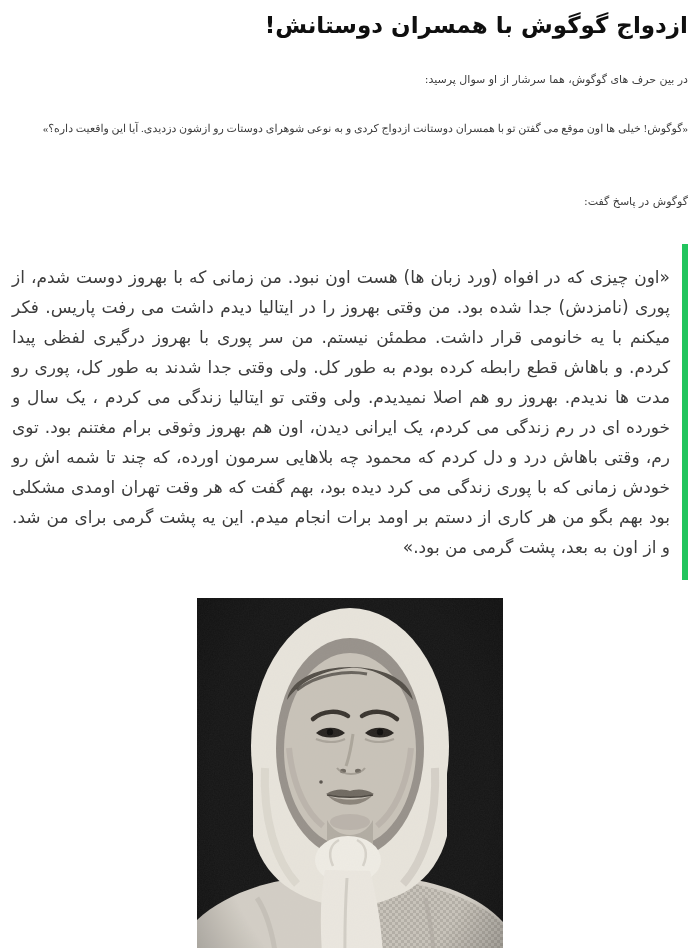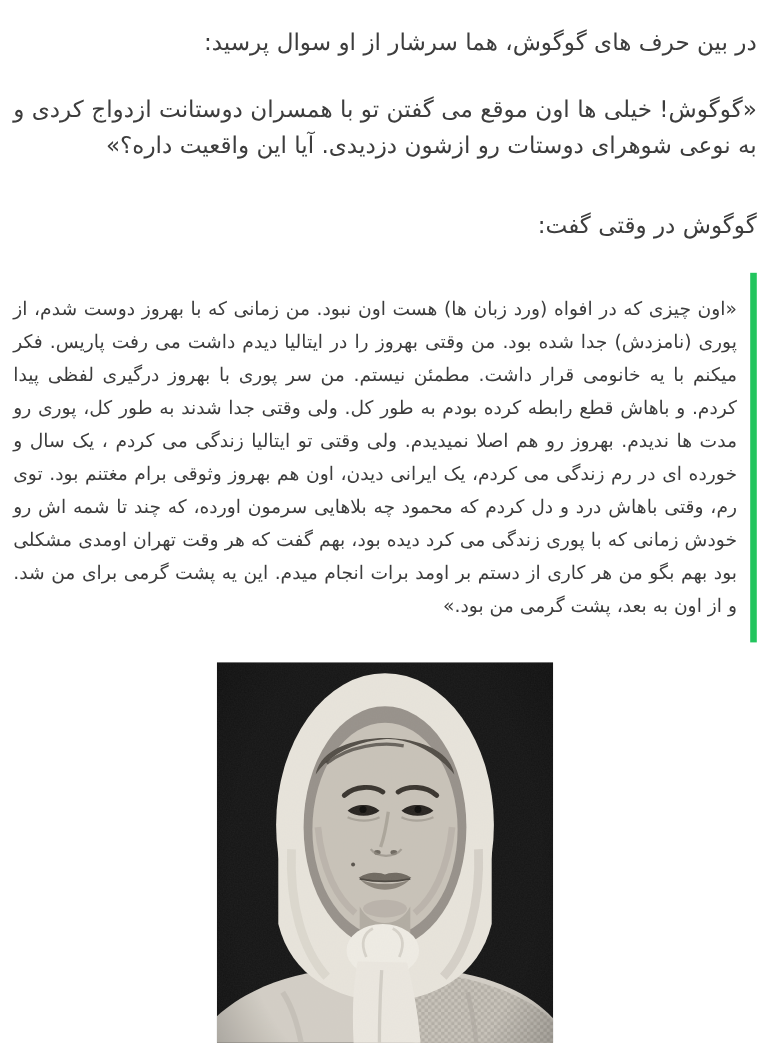--- a/index.html
+++ b/index.html
@@ -20,27 +20,27 @@
   }
   h1.title {
     margin: 10px 0 0 0;
     font-size: 23px;
     line-height: 1.35;
     font-weight: bold;
     color: #0f0f0f;
     text-align: right;
   }
   p.body-text {
-    font-size: 21px;
+    font-size: 11px;
     line-height: 33px;
     margin: 0;
     text-align: justify;
   }
   p.intro    { margin-top: 22px; }
-  p.question { margin-top: 28px; }
+  p.question { margin-top: 16px; font-family: Liberation Serif, serif; }
   p.answer   { margin-top: 40px; }
   blockquote.quote-block {
     margin: 26px 0 0 0;
     padding: 18px 12px 18px 0;
     border-left: none;
     border-right: 6px solid #22c55e;
   }
   blockquote.quote-block p {
     font-size: 17px;
     line-height: 30px;
@@ -54,26 +54,27 @@
     overflow: hidden;
     display: block;
   }
   figure.portrait-figure svg { display: block; }
 </style>
 </head>
 <body>
 
 <article class="page">
 
+  <h1 class="title">ازدواج گوگوش با همسران دوستانش!</h1>
 
   <p class="body-text intro">در بین حرف های گوگوش، هما سرشار از او سوال پرسید:</p>
 
   <p class="body-text question">«گوگوش! خیلی ها اون موقع می گفتن تو با همسران دوستانت ازدواج کردی و به نوعی شوهرای دوستات رو ازشون دزدیدی. آیا این واقعیت داره؟»</p>
 
-  <p class="body-text answer">گوگوش در وقتی گفت:</p>
+  <p class="body-text answer">گوگوش در پاسخ گفت:</p>
 
   <blockquote class="quote-block">
     <p>«اون چیزی که در افواه (ورد زبان ها) هست اون نبود. من زمانی که با بهروز دوست شدم، از پوری (نامزدش) جدا شده بود. من وقتی بهروز را در ایتالیا دیدم داشت می رفت پاریس. فکر میکنم با یه خانومی قرار داشت. مطمئن نیستم. من سر پوری با بهروز درگیری لفظی پیدا کردم. و باهاش قطع رابطه کرده بودم به طور کل. ولی وقتی جدا شدند به طور کل، پوری رو مدت ها ندیدم. بهروز رو هم اصلا نمیدیدم. ولی وقتی تو ایتالیا زندگی می کردم ، یک سال و خورده ای در رم زندگی می کردم، یک ایرانی دیدن، اون هم بهروز وثوقی برام مغتنم بود. توی رم، وقتی باهاش درد و دل کردم که محمود چه بلاهایی سرمون اورده، که چند تا شمه اش رو خودش زمانی که با پوری زندگی می کرد دیده بود، بهم گفت که هر وقت تهران اومدی مشکلی بود بهم بگو من هر کاری از دستم بر اومد برات انجام میدم. این یه پشت گرمی برای من شد. و از اون به بعد، پشت گرمی من بود.»</p>
   </blockquote>
 
   <figure class="portrait-figure">
     <svg width="306" height="459" viewBox="0 0 306 459" role="img" aria-label="عکس سیاه و سفید زنی با روسری سفید">
       <defs>
         <pattern id="check" width="6" height="6" patternUnits="userSpaceOnUse">
           <rect width="6" height="6" fill="#c8c3ba"></rect>

